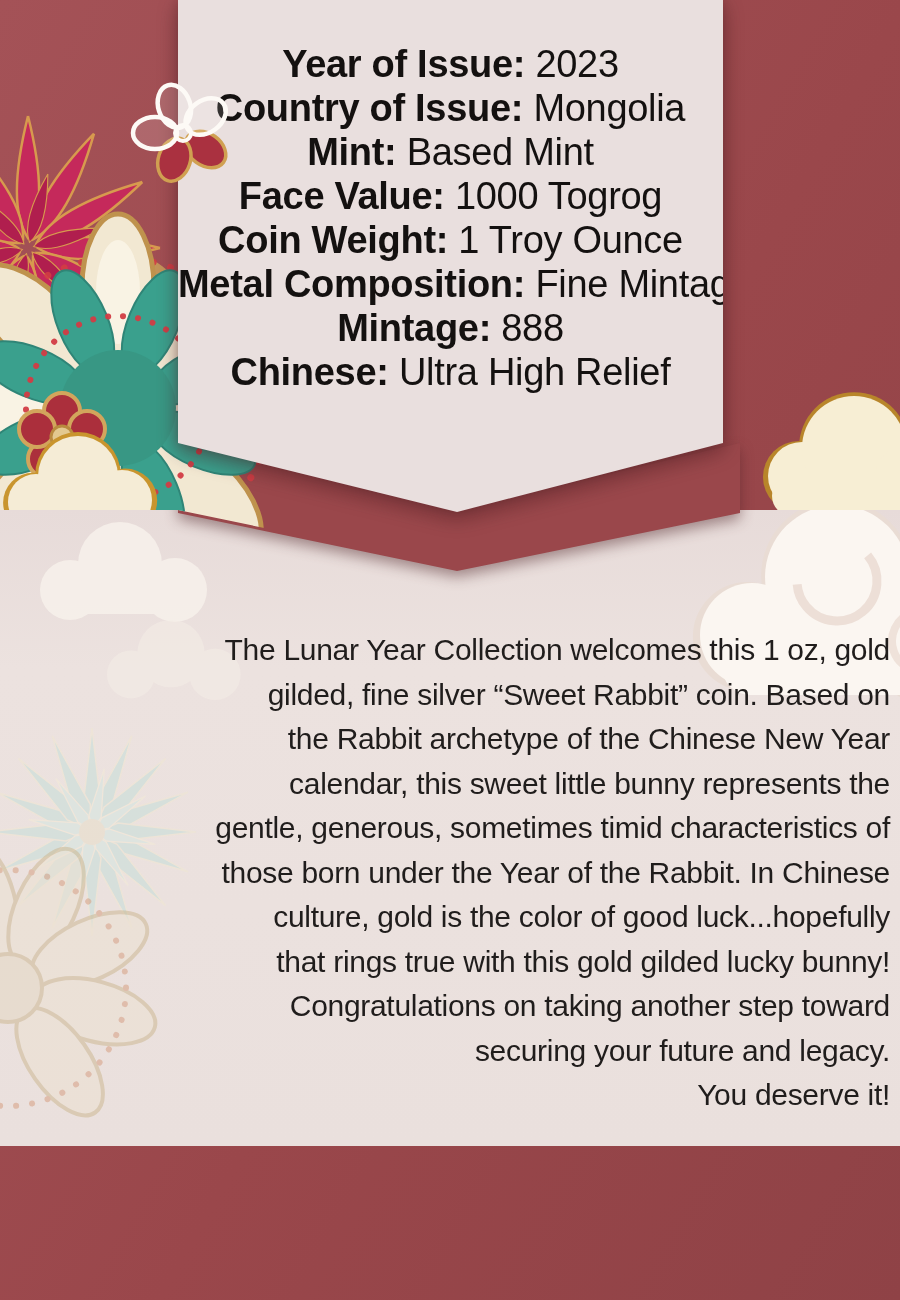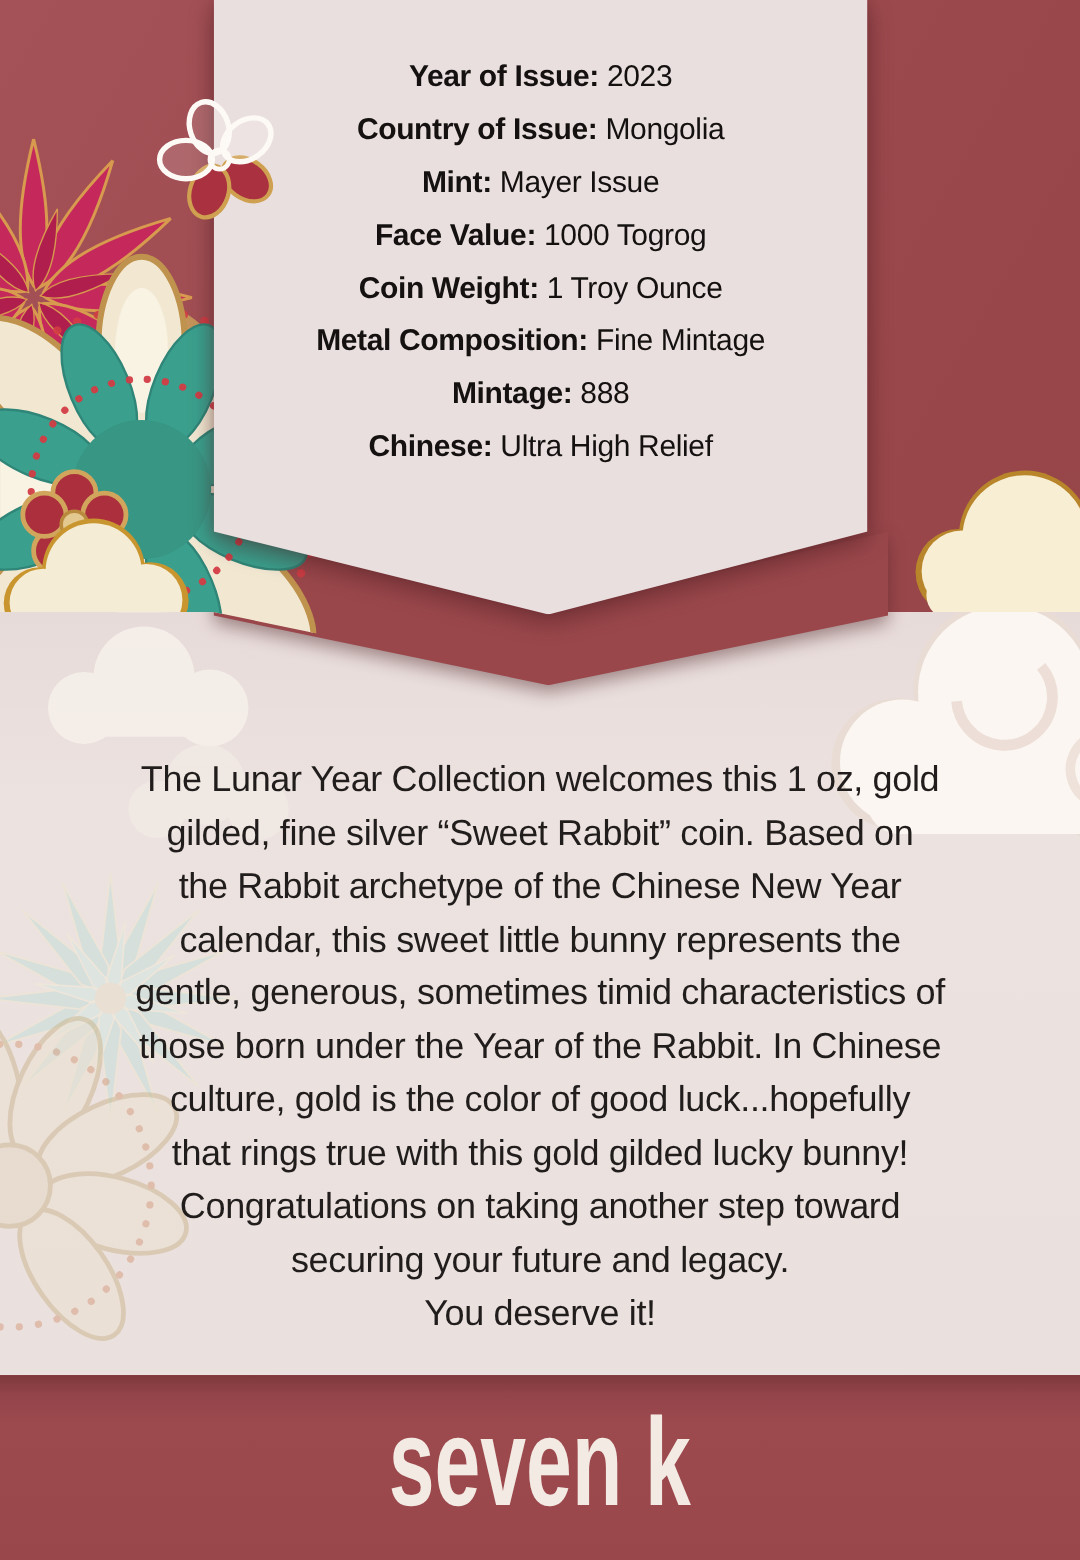--- a/index.html
+++ b/index.html
@@ -32,29 +32,29 @@
     clip-path:polygon(178px 443px,457px 510px,740px 443px,740px 513px,457px 571px,178px 513px);}
   
   .deco{position:absolute;left:0;top:0;width:900px;height:600px;z-index:3;pointer-events:none;
     clip-path:polygon(0 0,900px 0,900px 510px,740px 510px,457px 568px,178px 510px,0 510px);}
   
   .banner-wrap{position:absolute;left:178px;top:0;width:545px;height:512px;z-index:4;
     filter:drop-shadow(0 6px 10px rgba(70,26,30,.45)) drop-shadow(0 0 4px rgba(70,26,30,.25));}
   .banner{width:100%;height:100%;background:var(--banner);
     clip-path:polygon(0 0,100% 0,100% 443px,51.2% 100%,0 443px);}
   .spec-list{padding-top:42px;text-align:center;}
-  .spec-line{font-size:25px;line-height:44px;color:#141110;letter-spacing:-.3px;white-space:nowrap;}
+  .spec-line{font-size:38px;line-height:44px;color:#141110;letter-spacing:-.3px;white-space:nowrap;}
   .spec-label{font-weight:bold;}
   .spec-value{font-weight:normal;}
   
   .blossom{position:absolute;left:112px;top:72px;z-index:5;pointer-events:none;}
   
   .description{
     position:absolute;left:10px;top:88px;width:880px;
-    text-align:center;font-size:30px;line-height:44.5px;letter-spacing:-.3px;
+    text-align:right;font-size:30px;line-height:44.5px;letter-spacing:-.3px;
     color:#201d1c;white-space:pre-line;
   }
   
   .brand-bar{
     position:absolute;left:0;top:1146px;width:900px;height:154px;z-index:6;
     background:linear-gradient(180deg,#7e393d 0px,#93444a 16px,#9c4a4e 42px,#9a474b 100%);
     display:flex;align-items:flex-start;justify-content:center;
   }
   .brand-logo{
     margin-top:14px;
@@ -267,21 +267,21 @@
         </g>
       </g>
     </svg>
   </div>
 
   <div class="banner-wrap">
     <div class="banner">
       <div class="spec-list">
           <div class="spec-line"><span class="spec-label">Year of Issue:</span><span class="spec-value"> 2023</span></div>
           <div class="spec-line"><span class="spec-label">Country of Issue:</span><span class="spec-value"> Mongolia</span></div>
-          <div class="spec-line"><span class="spec-label">Mint:</span><span class="spec-value"> Mayer Issue</span></div>
+          <div class="spec-line"><span class="spec-label">Mint:</span><span class="spec-value"> Based Mint</span></div>
           <div class="spec-line"><span class="spec-label">Face Value:</span><span class="spec-value"> 1000 Togrog</span></div>
           <div class="spec-line"><span class="spec-label">Coin Weight:</span><span class="spec-value"> 1 Troy Ounce</span></div>
           <div class="spec-line"><span class="spec-label">Metal Composition:</span><span class="spec-value"> Fine Mintage</span></div>
           <div class="spec-line"><span class="spec-label">Mintage:</span><span class="spec-value"> 888</span></div>
           <div class="spec-line"><span class="spec-label">Chinese:</span><span class="spec-value"> Ultra High Relief</span></div>
         </div>
     </div>
   </div>
 
   <svg class="blossom" width="150" height="125" viewBox="0 0 150 125">
@@ -298,17 +298,14 @@
       <g transform="rotate(-18)">
           <ellipse cx="0" cy="-28" rx="16" ry="22" fill="rgba(255,255,255,0.14)" stroke="#fdfaf6" stroke-width="4.5"></ellipse>
         </g>
       <g transform="rotate(54)">
           <ellipse cx="0" cy="-28" rx="16" ry="22" fill="rgba(255,255,255,0.14)" stroke="#fdfaf6" stroke-width="4.5"></ellipse>
         </g>
       <circle r="8" fill="none" stroke="#fdfaf6" stroke-width="4"></circle>
     </g>
   </svg>
 
-  <footer class="brand-bar">
-    <div class="brand-logo">seven k</div>
-  </footer>
 
 </div>
 
 </body></html>

